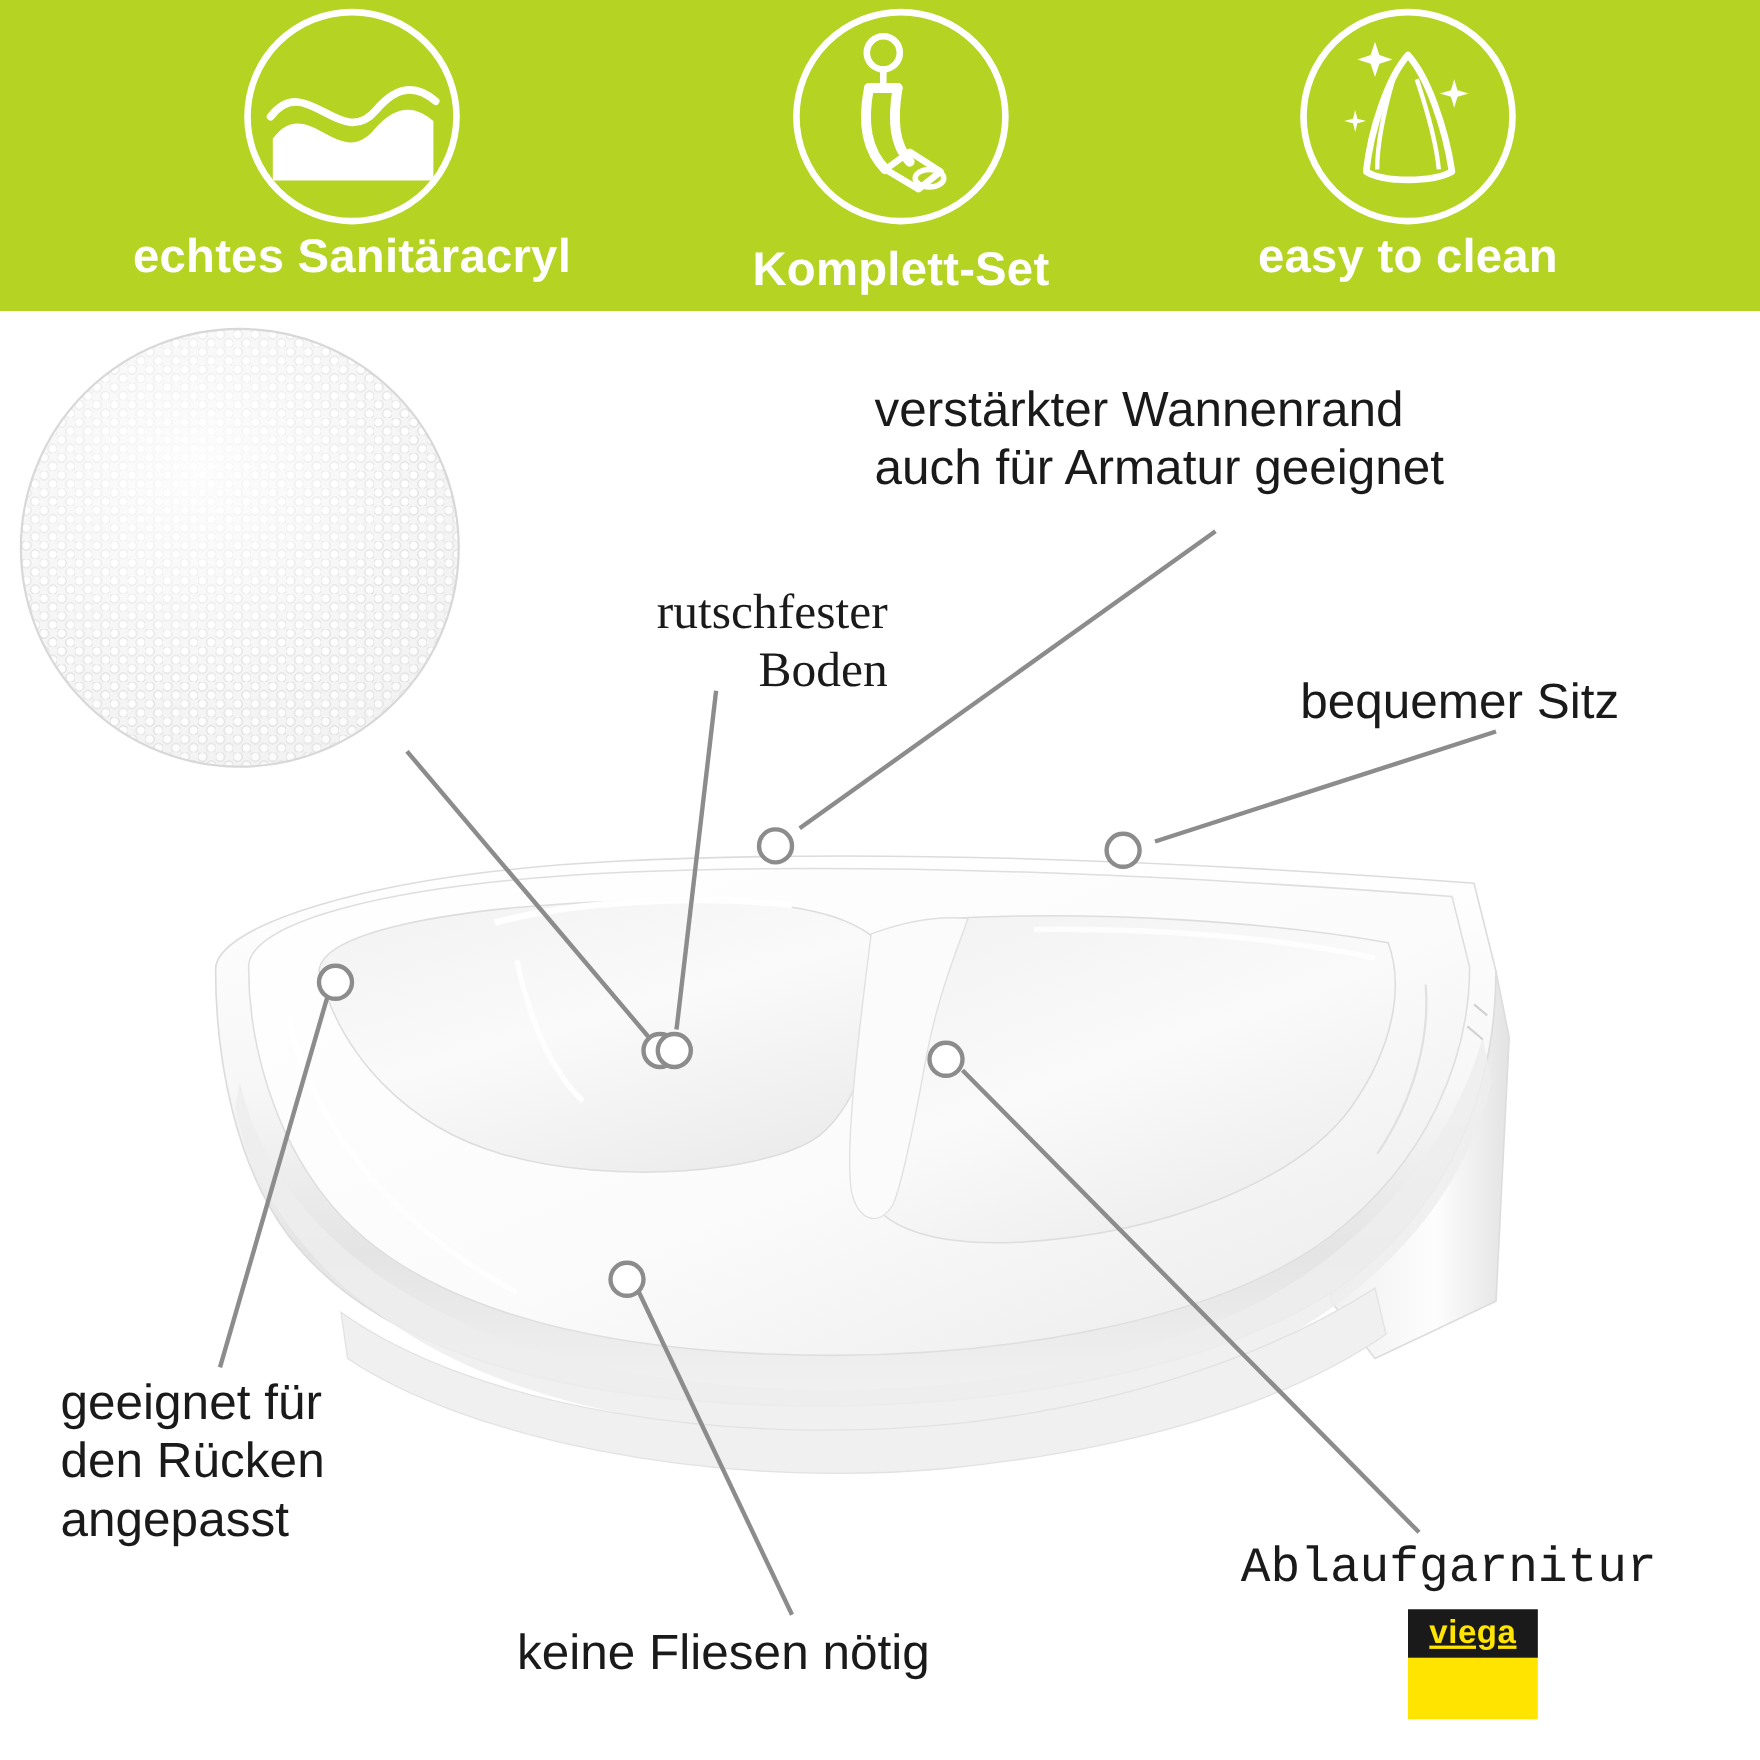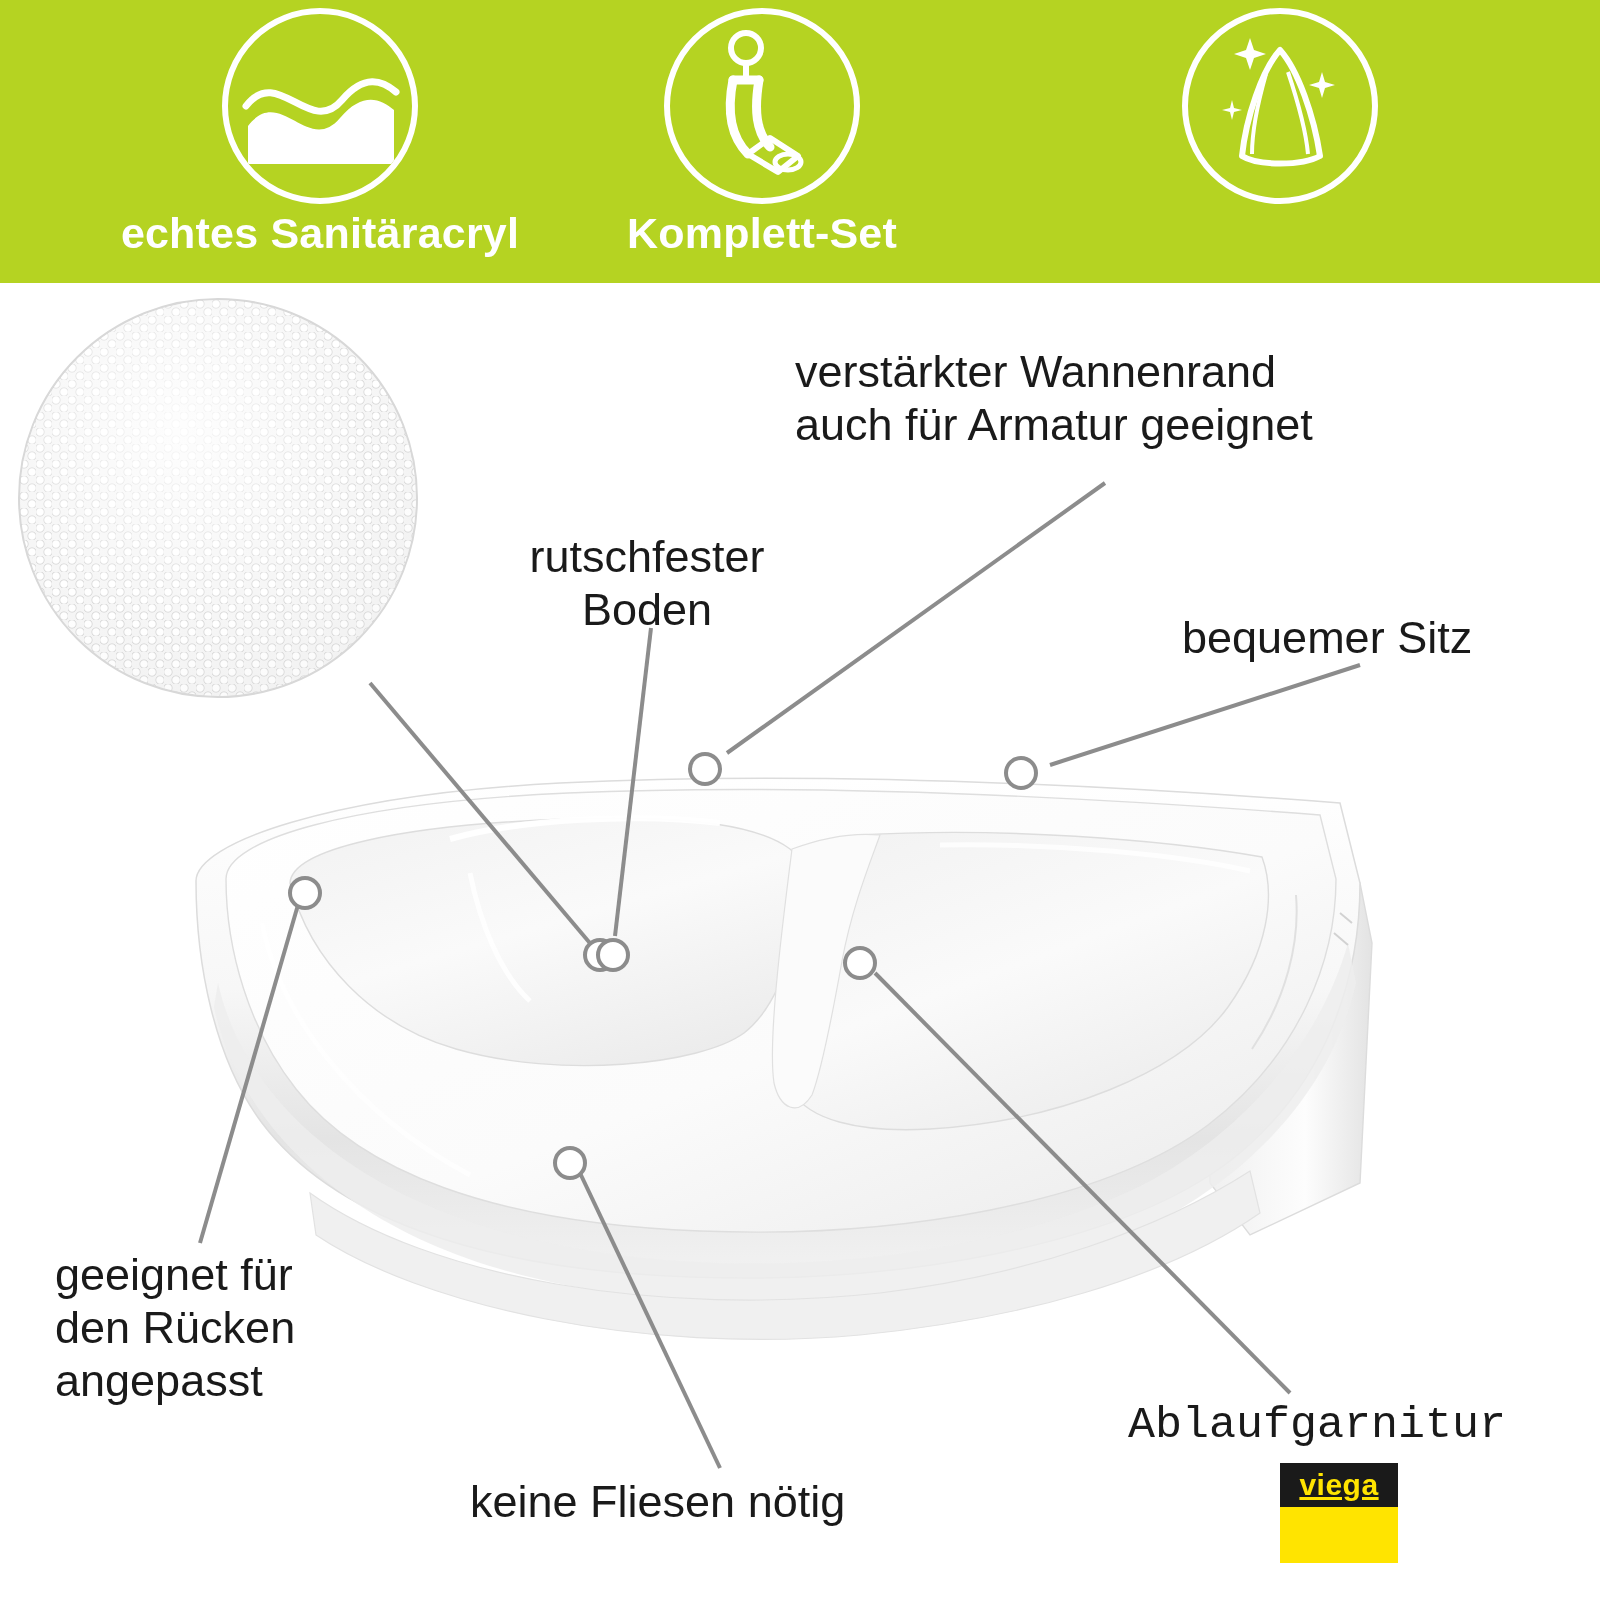--- a/index.html
+++ b/index.html
@@ -37,21 +37,21 @@
     justify-content: flex-start;
   }
   .banner-item {
     position: absolute;
     top: 8px;
     display: flex;
     flex-direction: column;
     align-items: center;
   }
   .banner-item.b0 { left: 60px;  width: 520px; }
-  .banner-item.b1 { left: 552px; width: 420px; }
+  .banner-item.b1 { left: 609px; width: 420px; gap: 12px; }
   .banner-item.b2 { left: 1020px; width: 520px; }
 
   .badge-circle {
     width: 196px;
     height: 196px;
     border-radius: 50%;
     border: 6px solid #ffffff;
     box-sizing: border-box;
     display: flex;
     align-items: center;
@@ -91,21 +91,21 @@
   
   .callout {
     position: absolute;
     color: #1a1a1a;
     font-size: 45px;
     line-height: 1.18;
     font-family: "Liberation Sans", sans-serif;
     white-space: pre-line;
   }
   .c-rand   { left: 795px;  top: 62px;  text-align: left; }
-  .c-boden  { left: 487px;  top: 247px; text-align: center; width: 320px; }
+  .c-boden  { left: 487px;  top: 247px; text-align: right; width: 320px; font-family: Liberation Serif, serif; }
   .c-sitz   { left: 1182px; top: 328px; text-align: left; }
   .c-ruecken{ left: 55px;   top: 965px; text-align: left; width: 320px; }
   .c-fliesen{ left: 470px;  top: 1192px; text-align: right; }
   .c-ablauf { left: 1128px; top: 1116px; text-align: left; font-family: Liberation Mono, monospace; }
 
   
   .swatch {
     position: absolute;
     left: 18px;
     top: 15px;
@@ -197,20 +197,21 @@
         <svg width="184" height="184" viewBox="0 0 184 184" aria-hidden="true">
           <path d="M92 36 C 74 56, 58 104, 54 142 C 70 152, 114 152, 132 142
                    C 126 102, 110 56, 92 36 Z" fill="none" stroke="#ffffff" stroke-width="6" stroke-linejoin="round"></path>
           <path d="M78 60 C 70 88, 64 118, 64 140" fill="none" stroke="#ffffff" stroke-width="4"></path>
           <path d="M100 58 C 110 88, 118 118, 120 140" fill="none" stroke="#ffffff" stroke-width="4"></path>
           <path d="M62 24 L66 36 L78 40 L66 44 L62 56 L58 44 L46 40 L58 36 Z" fill="#ffffff"></path>
           <path d="M134 58 L137 68 L147 71 L137 74 L134 84 L131 74 L121 71 L131 68 Z" fill="#ffffff"></path>
           <path d="M44 86 L46 94 L54 96 L46 98 L44 106 L42 98 L34 96 L42 94 Z" fill="#ffffff"></path>
         </svg>
       </div>
+      <div class="banner-label">easy to clean</div>
     </div>
 
   </div>
 </div>
 
 <div class="stage">
 
   <svg class="svg-layer" viewBox="0 0 1600 1317">
     <defs>
       <linearGradient id="tubApron" x1="0" y1="0" x2="0" y2="1">

